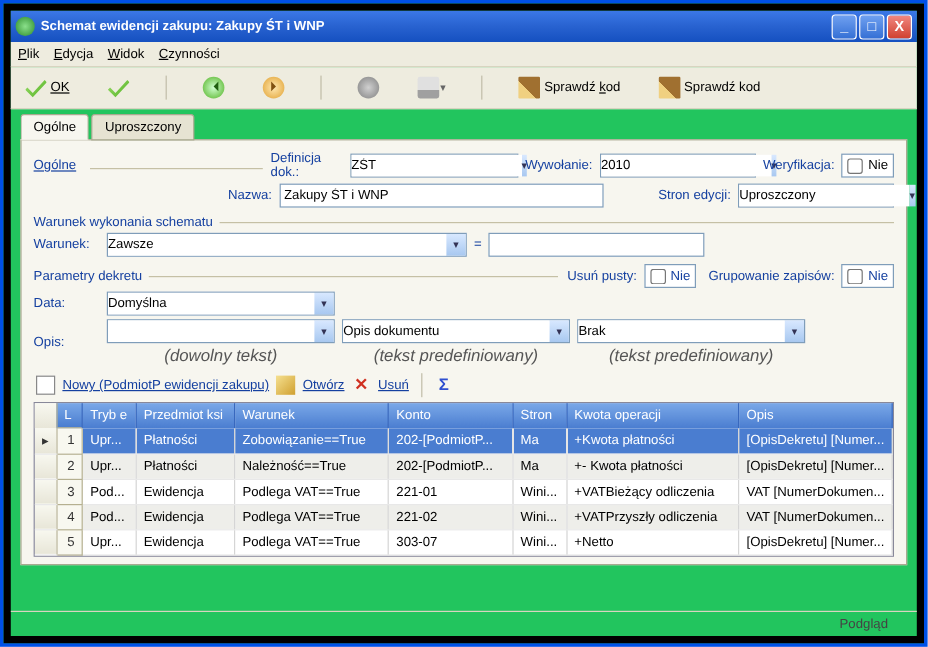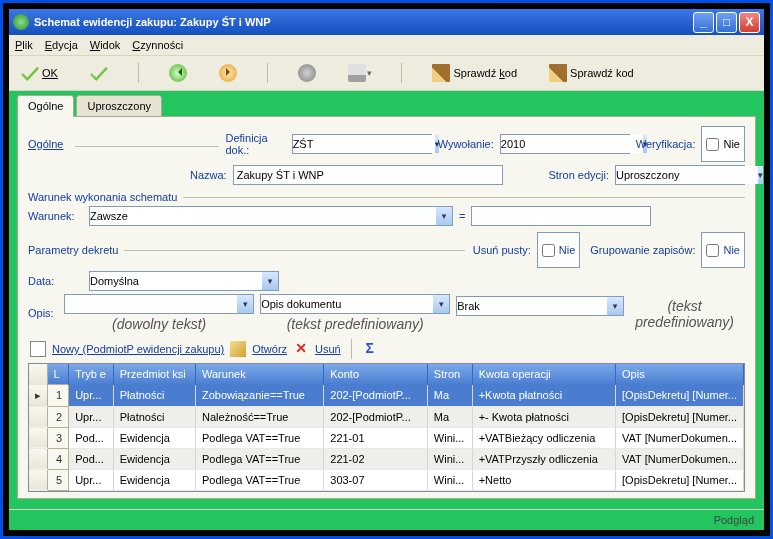--- a/index.html
+++ b/index.html
@@ -36,40 +36,40 @@
 .panel{border:1px solid #a9a990;background:#f7f6ef;padding:6px 10px}
 .row{display:flex;align-items:center;gap:6px;margin:3px 0}
 .lbl{color:#1540a0;font-size:11px}
 .lbl-link{color:#1540a0;text-decoration:underline;cursor:pointer}
 .section{color:#1540a0;display:flex;align-items:center;margin:6px 0 2px 0}
 .section .line{flex:1;height:1px;background:#c5c0a5;margin-left:6px}
 input[type=text],select{border:1px solid #7f9db9;background:#fff;height:20px;padding:1px 3px;font-size:11px}
 .combo{display:inline-flex;align-items:center;border:1px solid #7f9db9;background:#fff;height:20px}
 .combo input{border:none;height:18px;flex:1}
 .combo .ar{width:16px;height:18px;background:linear-gradient(to bottom,#d8e8ff,#a8c8f0);display:flex;align-items:center;justify-content:center;color:#335;font-size:9px;cursor:pointer}
-.chkwrap{display:inline-flex;align-items:center;border:1px solid #7f9db9;background:#fff;height:36px;padding:0 4px;gap:4px}
+.chkwrap{display:inline-flex;align-items:center;border:1px solid #7f9db9;background:#fff;height:20px;padding:0 4px;gap:4px}
 .chkwrap input{margin:0}
 .hint{font-style:italic;color:#555;text-align:center;font-size:14px;margin-top:2px}
 .gridbar{display:flex;align-items:center;gap:6px;padding:4px 2px}
 .gridbar .ico{width:16px;height:16px;display:inline-block}
 .new-ico{background:#fff;border:1px solid #888}
 .open-ico{background:linear-gradient(135deg,#f5e090,#d0a030)}
 .del-ico{color:#d03020;font-weight:bold;font-size:14px;text-align:center;line-height:14px}
 .sum-ico{color:#3050d0;font-weight:bold;font-size:14px;text-align:center;line-height:14px}
 .grid{border:1px solid #889;background:#fff}
 .grid table{width:100%;border-collapse:collapse}
 .grid th{background:linear-gradient(to bottom,#7aa8e8,#4a7dd0);color:#fff;font-weight:normal;text-align:left;padding:4px 6px;border-right:1px solid #3868be;font-size:11px}
 .grid td{padding:4px 6px;border-right:1px solid #d5d5d5;border-bottom:1px solid #e8e8e8;white-space:nowrap;overflow:hidden;text-overflow:ellipsis}
 .grid tr.sel td{background:#4a7dd0;color:#fff}
 .grid tr.alt td{background:#eeeeea}
 .rowhdr{width:16px;background:linear-gradient(to bottom,#f8f8f0,#e8e6d8)!important;border-right:1px solid #b5b090!important;text-align:center;color:#333}
 .grid tr.sel .rowhdr{background:linear-gradient(to bottom,#f8f8f0,#e8e6d8)!important;color:#333}
 .grid .numcell{background:#f8f8f0!important;text-align:right;color:#333;border:1px solid #b5b090}
 .grid tr.sel .numcell{background:#f8f8f0!important;color:#333}
-.status{text-align:right;padding:4px 10px;color:#444;border-top:1px solid #d8d4c0}
+.status{text-align:right;padding:4px 24px;color:#444;border-top:1px solid #d8d4c0}
 </style>
 </head>
 <body>
 
 <div class="window">
   <div class="titlebar">
     <div class="ticon"></div>
     <div class="ttext">Schemat ewidencji zakupu: Zakupy ŚT i WNP</div>
     <div class="winbtns">
       <div class="winbtn min">_</div>
@@ -159,21 +159,21 @@
             <div class="ar">▾</div>
           </div>
       </div>
 
       <div class="section">
           <span>Warunek wykonania schematu</span>
           <div class="line"></div>
         </div>
       <div class="row">
         <span class="lbl" style="width:55px">Warunek:</span>
-        <div class="combo" style="width:364px">
+        <div class="combo" style="width:300px">
             <input value="Zawsze" style="">
             <div class="ar">▾</div>
           </div>
         <span class="lbl">=</span>
         <input type="text" style="width: 180px;" value="">
       </div>
 
       <div class="section">
         <span>Parametry dekretu</span>
           <div class="line"></div>
@@ -206,21 +206,21 @@
             </div>
           <div class="hint">(dowolny tekst)</div>
         </div>
         <div style="display:flex;flex-direction:column">
           <div class="combo" style="width:190px">
               <input value="Opis dokumentu" style="">
               <div class="ar">▾</div>
             </div>
           <div class="hint">(tekst predefiniowany)</div>
         </div>
-        <div style="display:flex;flex-direction:row">
+        <div style="display:flex;flex-direction:column">
           <div class="combo" style="width:190px">
               <input value="Brak" style="">
               <div class="ar">▾</div>
             </div>
           <div class="hint">(tekst predefiniowany)</div>
         </div>
       </div>
 
 
       <div class="gridbar">

